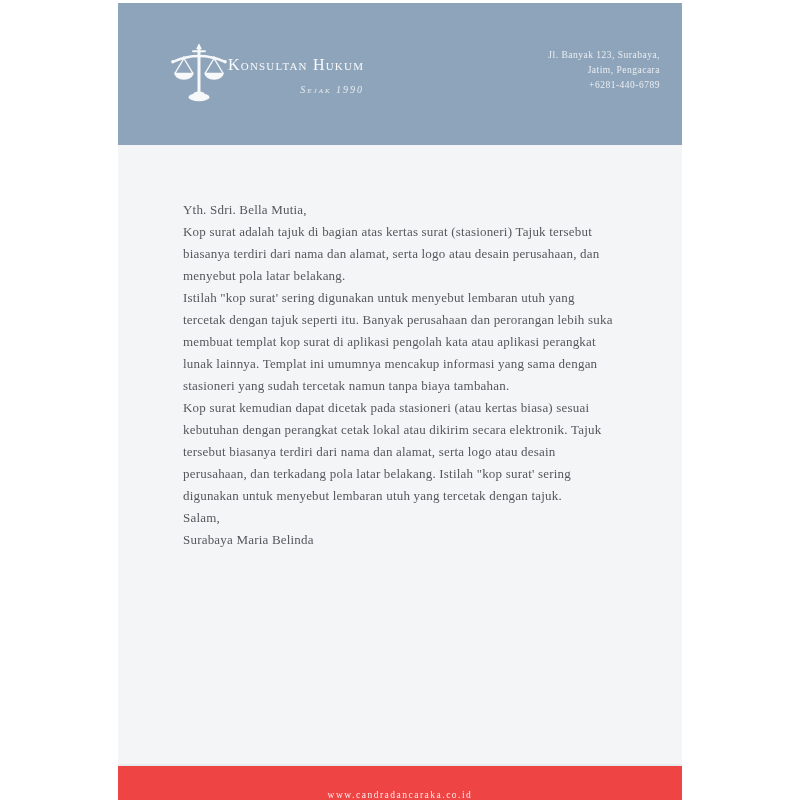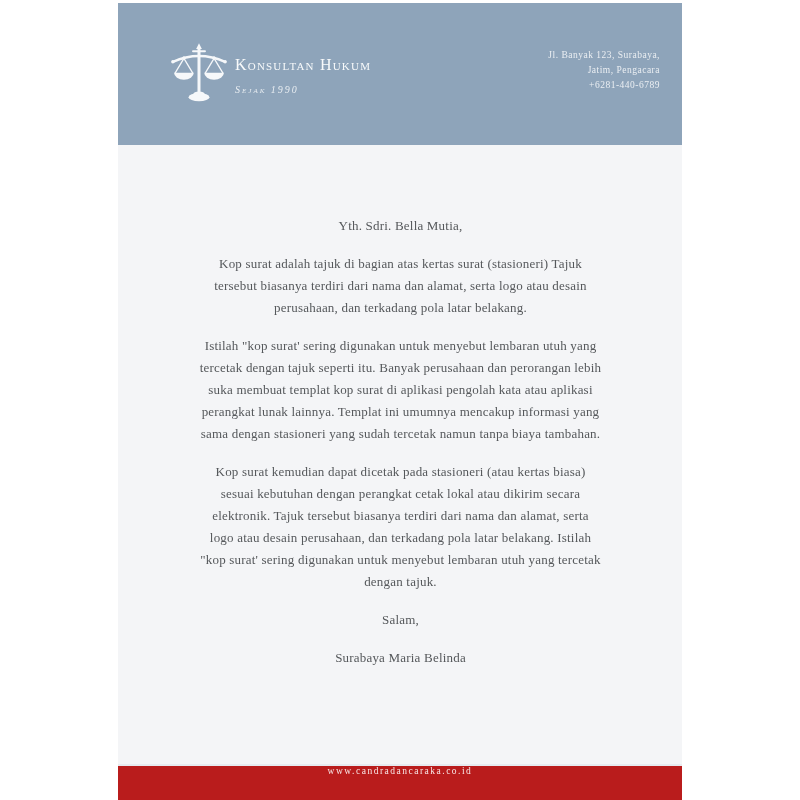--- a/index.html
+++ b/index.html
@@ -34,21 +34,22 @@
     background: #8EA4BA;
     display: flex;
     align-items: center;
     justify-content: space-between;
     padding: 0 22px 0 52px;
     box-sizing: border-box;
   }
   .brand {
     display: flex;
     align-items: center;
-    gap: 7px;
+    gap: 0;
+    text-align: right;
   }
   .logo {
     width: 58px;
     height: 64px;
     flex: none;
     display: block;
   }
   .brand-text {
     color: #F8FAFB;
   }
@@ -80,33 +81,33 @@
   .letter-body {
     flex: 1;
     background: #F4F5F7;
     padding: 54px 64px 0 65px;
     box-sizing: border-box;
     color: #55585B;
     font-size: 13px;
     line-height: 22px;
     letter-spacing: 0.2px;
   }
-  .letter-body p { margin: 16px; text-align: center; }
+  .letter-body p { margin: 0; }
   .salutation { margin-bottom: 16px; }
   .para { margin-bottom: 23px; }
   .closing { margin-top: 36px; margin-bottom: 20px; }
   .signature { margin: 0; }
   
   .footer-band {
     flex: none;
     height: 34px;
-    background: #b91c1c;
+    background: #ef4444;
     border-top: 2px solid #E6EBF0;
     display: flex;
-    align-items: flex-start;
+    align-items: flex-end;
     justify-content: center;
   }
   .website {
     color: rgba(255,255,255,0.9);
     font-size: 9.5px;
     letter-spacing: 1.5px;
   }
 </style>
 </head>
 <body>
@@ -160,21 +161,21 @@
       </div>
       <div class="contact">
         <div>Jl. Banyak 123, Surabaya,</div>
         <div>Jatim, Pengacara</div>
         <div>+6281-440-6789</div>
       </div>
     </header>
 
     <main class="letter-body">
       <p class="salutation">Yth. Sdri. Bella Mutia,</p>
-      <p class="para">Kop surat adalah tajuk di bagian atas kertas surat (stasioneri) Tajuk tersebut biasanya terdiri dari nama dan alamat, serta logo atau desain perusahaan, dan terkadang pola latar belakang.</p>
+      <p class="para">Kop surat adalah tajuk di bagian atas kertas surat (stasioneri) Tajuk tersebut biasanya terdiri dari nama dan alamat, serta logo atau desain perusahaan, dan menyebut pola latar belakang.</p>
       <p class="para">Istilah "kop surat' sering digunakan untuk menyebut lembaran utuh yang tercetak dengan tajuk seperti itu. Banyak perusahaan dan perorangan lebih suka membuat templat kop surat di aplikasi pengolah kata atau aplikasi perangkat lunak lainnya. Templat ini umumnya mencakup informasi yang sama dengan stasioneri yang sudah tercetak namun tanpa biaya tambahan.</p>
       <p class="para">Kop surat kemudian dapat dicetak pada stasioneri (atau kertas biasa) sesuai kebutuhan dengan perangkat cetak lokal atau dikirim secara elektronik. Tajuk tersebut biasanya terdiri dari nama dan alamat, serta logo atau desain perusahaan, dan terkadang pola latar belakang. Istilah "kop surat' sering digunakan untuk menyebut lembaran utuh yang tercetak dengan tajuk.</p>
       <p class="closing">Salam,</p>
       <p class="signature">Surabaya Maria Belinda</p>
     </main>
 
     <footer class="footer-band">
       <span class="website">www.candradancaraka.co.id</span>
     </footer>
 

